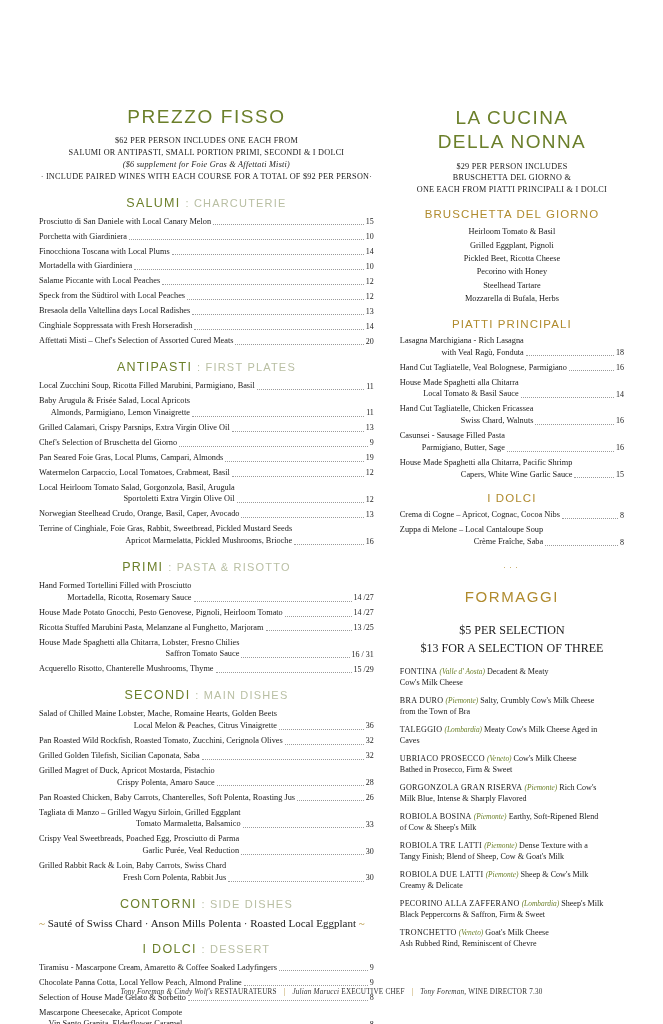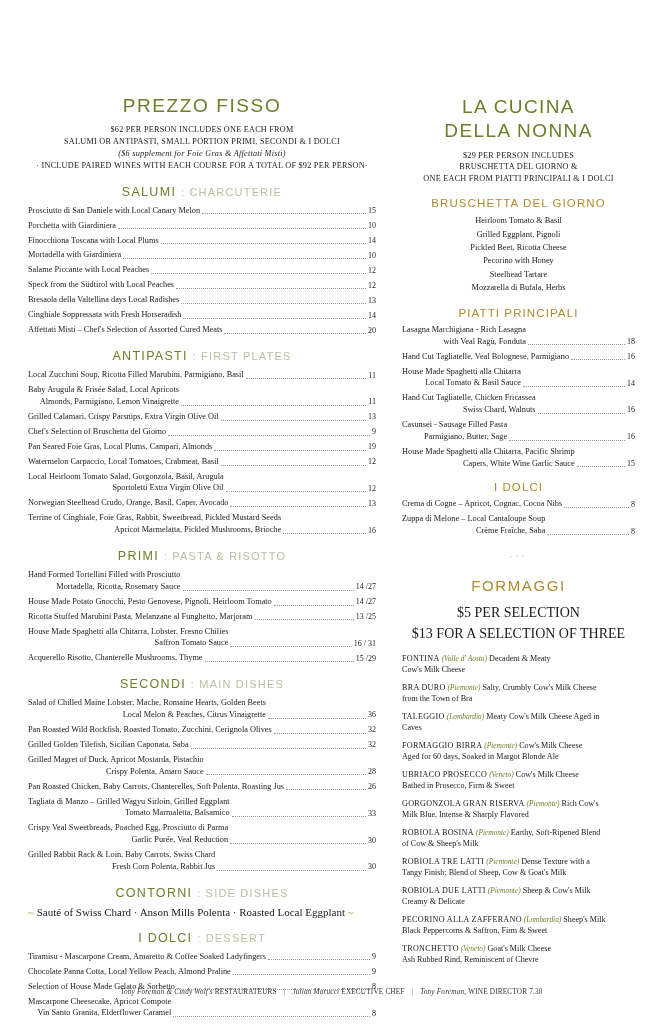--- a/index.html
+++ b/index.html
@@ -13,21 +13,21 @@
     font-family: "Liberation Serif", serif;
     color: #1a1a1a;
     position: relative;
     overflow: hidden;
   }
   .page {
     position: absolute;
     left: 0; top: 0;
     width: 663px;
     height: 1024px;
-    padding: 0;
+    padding: 11px;
     box-sizing: border-box;
   }
   .cols {
     display: flex;
     padding: 95px 28px 0 28px;
     box-sizing: border-box;
     gap: 26px;
   }
   .col-left { width: 348px; }
   .col-right { width: 233px; }
@@ -133,23 +133,23 @@
     letter-spacing: 0.3px;
   }
   .cheese .region {
     font-style: italic;
     color: #6b7f2a;
     font-size: 7.4px;
     margin-top: 36px;
   }
   .formaggi-price {
     text-align: center;
-    font-size: 14px;
+    font-size: 12px;
     line-height: 1.5;
-    margin: 8px 0 9px 0;
+    margin: 16px 0 9px 0;
   }
 
   .dots-sep {
     text-align: center;
     color: #b08b2e;
     letter-spacing: 3px;
     font-size: 9px;
     margin: 14px 0 4px 0;
   }
 
@@ -470,21 +470,20 @@
 
       <div class="sec-head-gold big">FORMAGGI</div>
       <div class="formaggi-price caps">
         <div>$5  PER SELECTION</div>
         <div>$13 FOR A SELECTION OF THREE</div>
       </div>
 
       <div class="cheese"><span class="nm">FONTINA</span> <span class="region">(Valle d' Aosta)</span> <span>Decadent &amp; Meaty</span><br><span>Cow's Milk Cheese</span></div>
       <div class="cheese"><span class="nm">BRA DURO</span> <span class="region">(Piemonte)</span> <span>Salty, Crumbly Cow's Milk Cheese</span><br><span>from the Town of Bra</span></div>
       <div class="cheese"><span class="nm">TALEGGIO</span> <span class="region">(Lombardia)</span> <span>Meaty Cow's Milk Cheese Aged in</span><br><span>Caves</span></div>
-      <div class="cheese"><span class="nm">FORMAGGIO BIRRA</span> <span class="region">(Piemonte)</span> <span>Cow's Milk Cheese</span><br><span>Aged for 60 days, Soaked in Margot Blonde Ale</span></div>
       <div class="cheese"><span class="nm">UBRIACO PROSECCO</span> <span class="region">(Veneto)</span> <span>Cow's Milk Cheese</span><br><span>Bathed in Prosecco, Firm &amp; Sweet</span></div>
       <div class="cheese"><span class="nm">GORGONZOLA GRAN RISERVA</span> <span class="region">(Piemonte)</span> <span>Rich Cow's</span><br><span>Milk Blue, Intense &amp; Sharply Flavored</span></div>
       <div class="cheese"><span class="nm">ROBIOLA BOSINA</span> <span class="region">(Piemonte)</span> <span>Earthy, Soft-Ripened Blend</span><br><span>of Cow &amp; Sheep's Milk</span></div>
       <div class="cheese"><span class="nm">ROBIOLA TRE LATTI</span> <span class="region">(Piemonte)</span> <span>Dense Texture with a</span><br><span>Tangy Finish; Blend of Sheep, Cow &amp; Goat's Milk</span></div>
       <div class="cheese"><span class="nm">ROBIOLA DUE LATTI</span> <span class="region">(Piemonte)</span> <span>Sheep &amp; Cow's Milk</span><br><span>Creamy &amp; Delicate</span></div>
       <div class="cheese"><span class="nm">PECORINO ALLA ZAFFERANO</span> <span class="region">(Lombardia)</span> <span>Sheep's Milk</span><br><span>Black Peppercorns &amp; Saffron, Firm &amp; Sweet</span></div>
       <div class="cheese"><span class="nm">TRONCHETTO</span> <span class="region">(Veneto)</span> <span>Goat's Milk Cheese</span><br><span>Ash Rubbed Rind, Reminiscent of Chevre</span></div>
     </div>
   </div>
 

